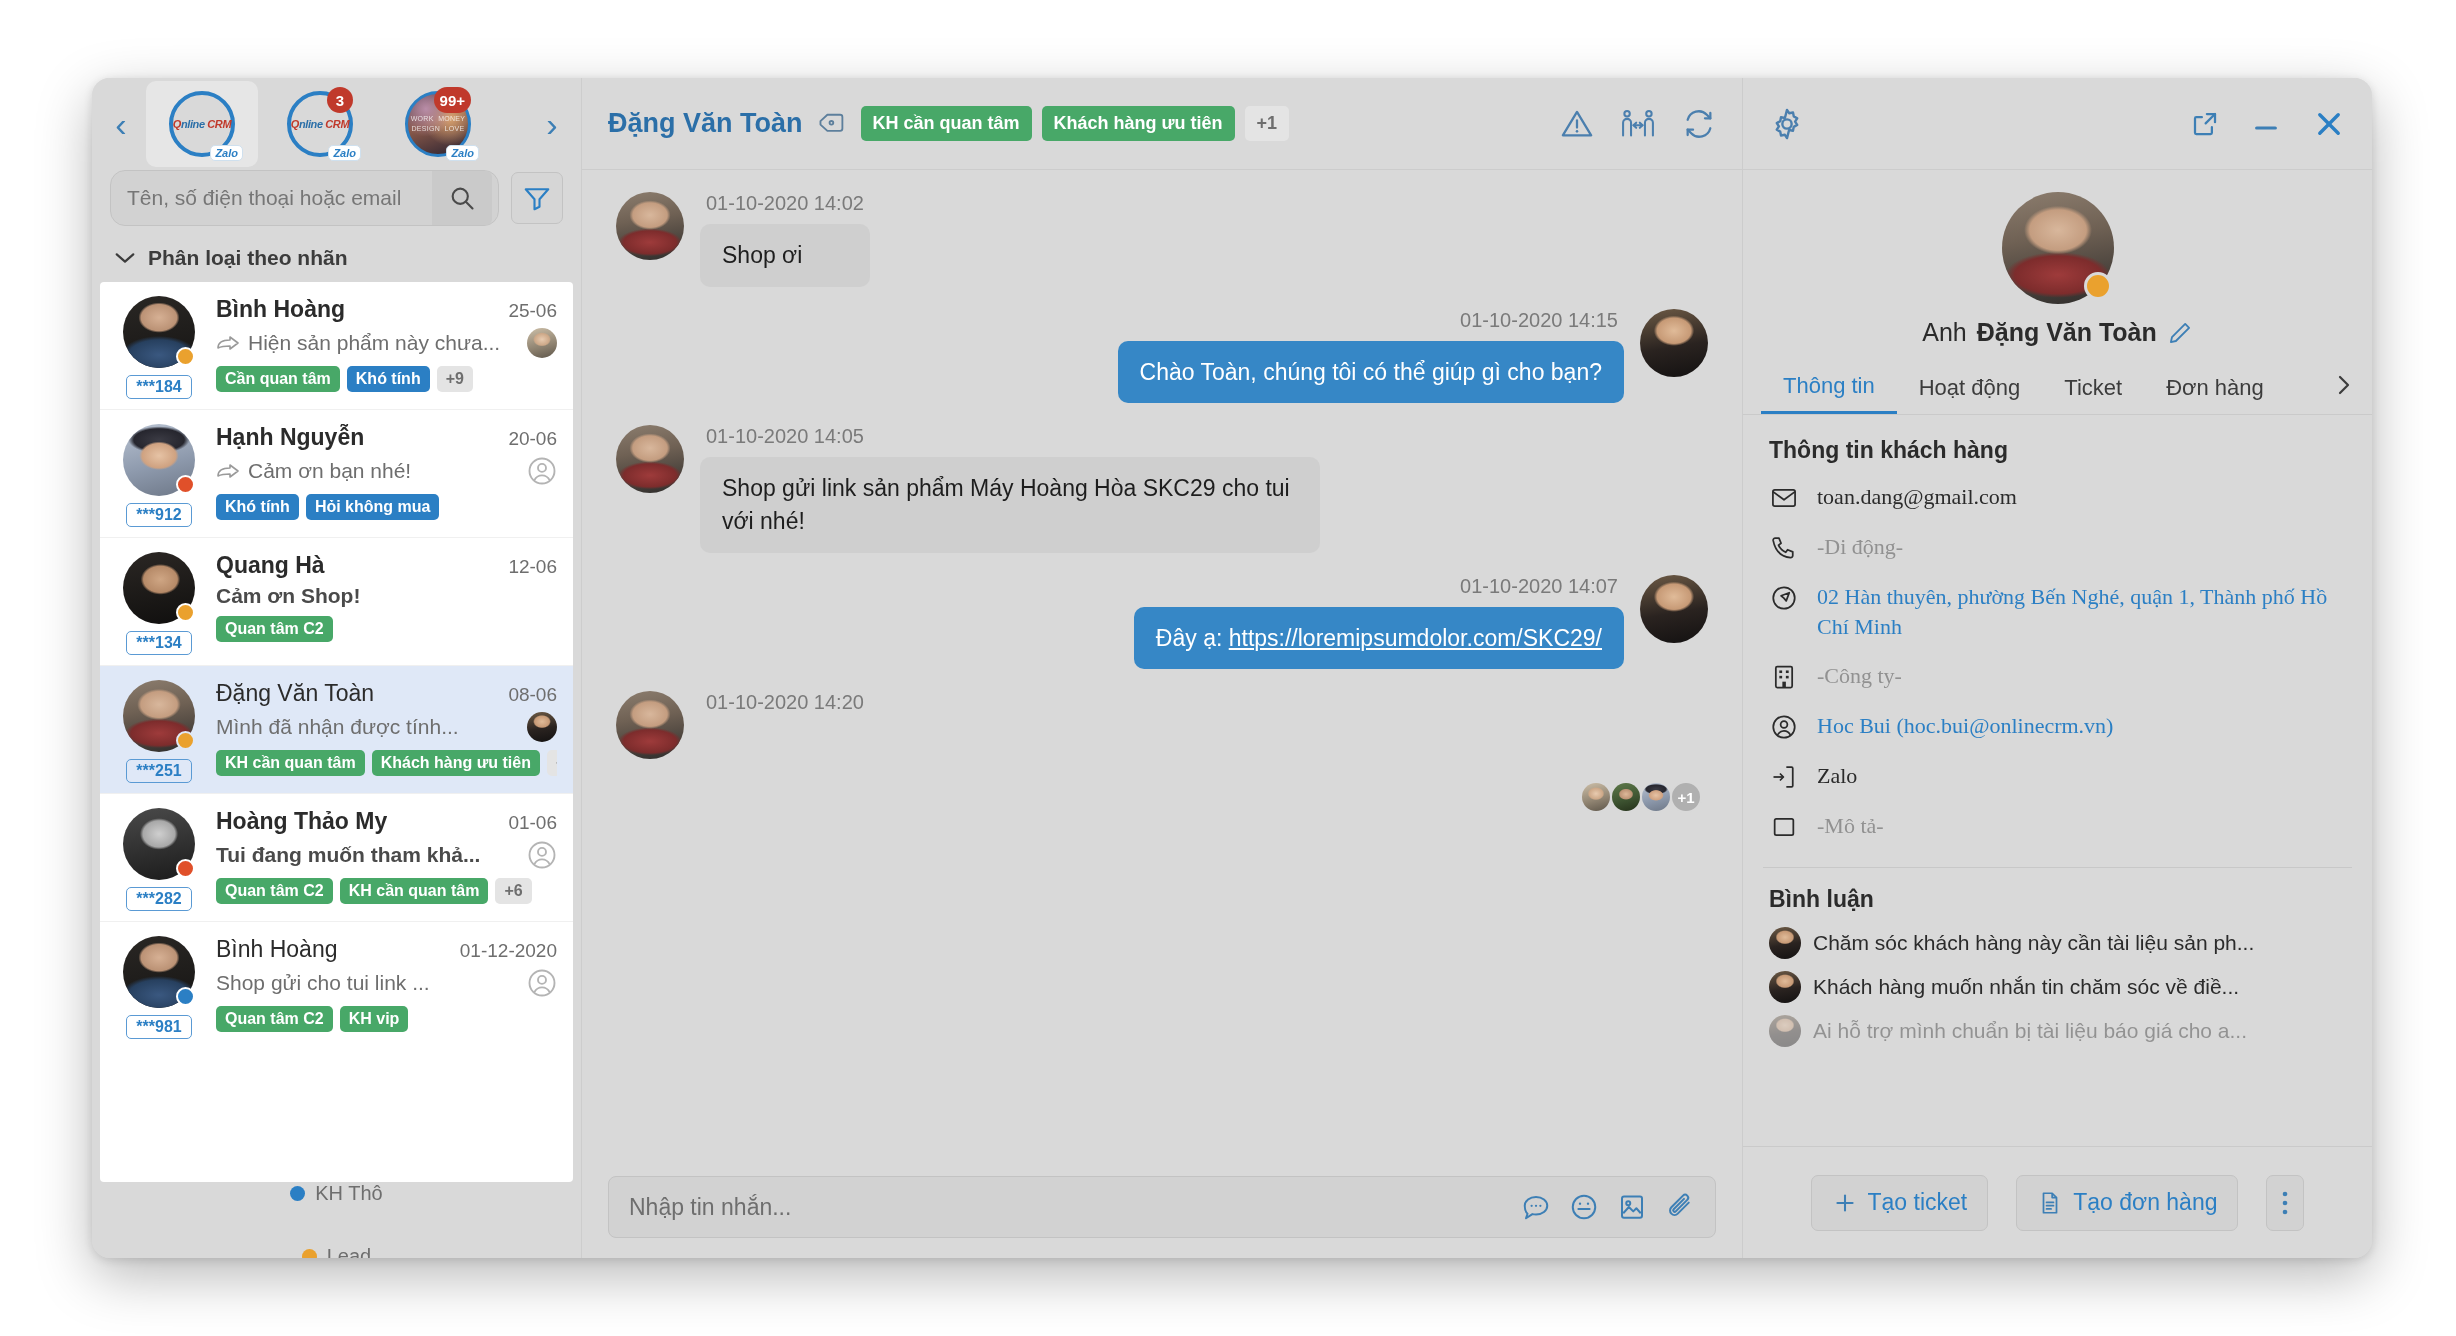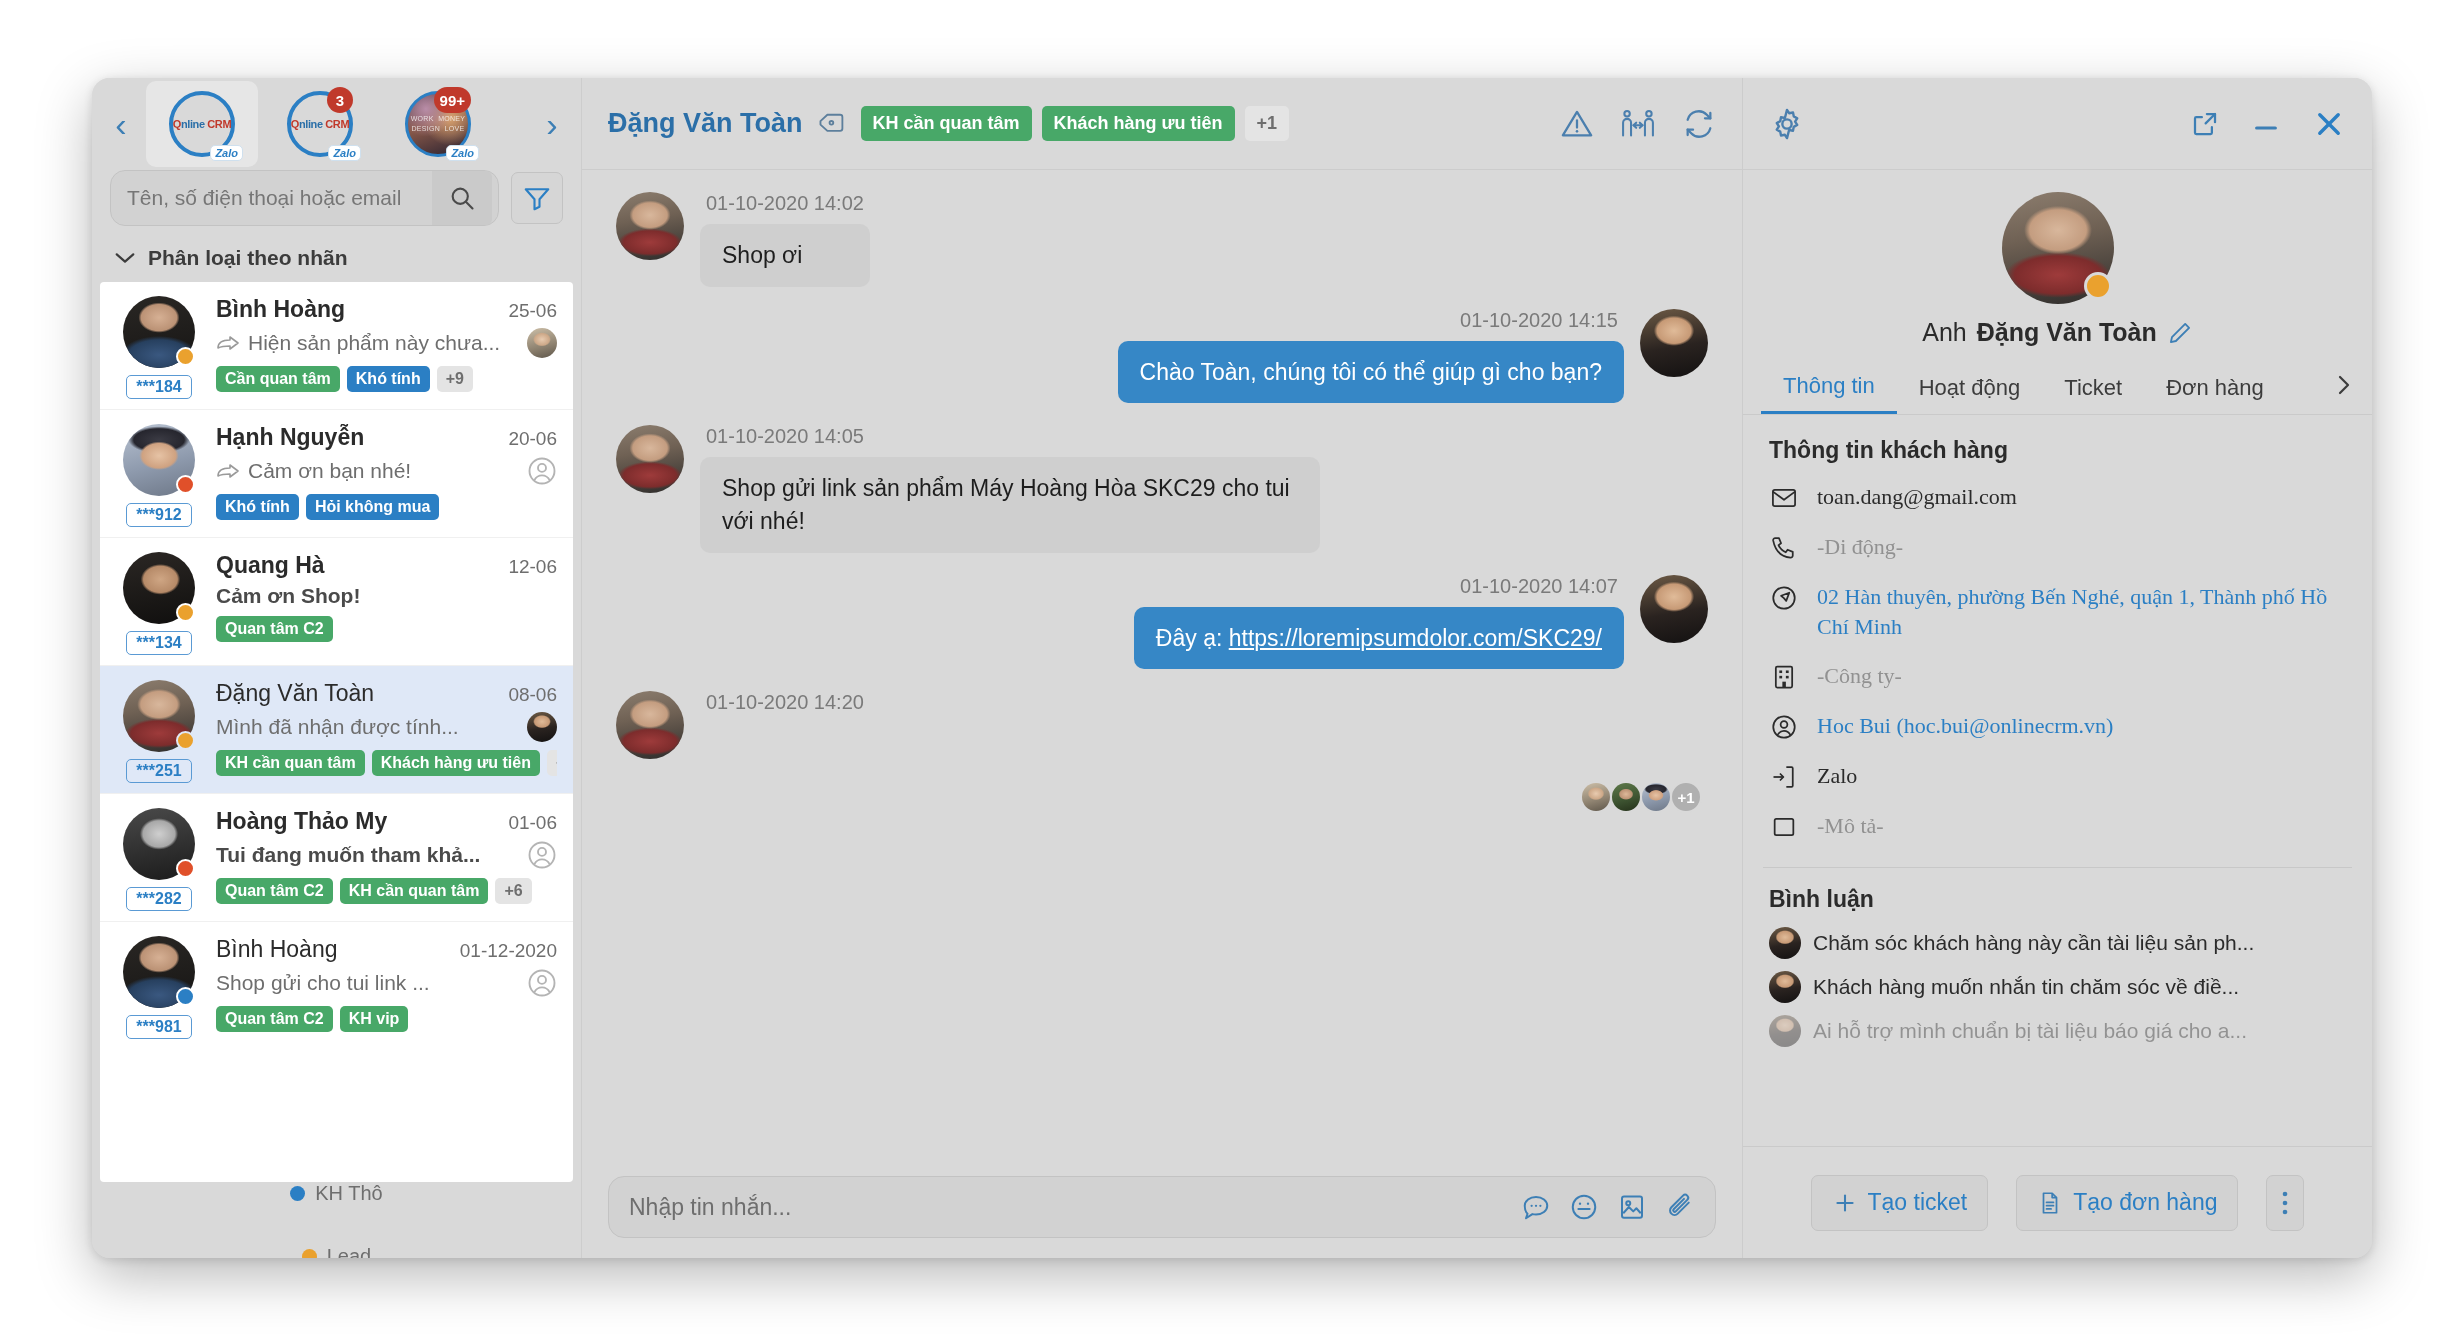--- a/index.html
+++ b/index.html
@@ -54,20 +54,21 @@
     border-radius: 50%;
     position: relative;
     display: flex; align-items: center; justify-content: center;
     overflow: visible;
   }
   .crm-circle {
     width: 66px; height: 66px; border-radius: 50%;
     border: 4px solid #2b7fc4;
     display: flex; align-items: center; justify-content: center;
     background: #d9d9d9;
+    font-style: italic;
   }
   .crm-txt { font-size: 11px; font-weight: bold; letter-spacing: -0.4px; white-space: nowrap; }
   .crm-txt .o { color: #c0392b; }
   .crm-txt .n { color: #2b6fa8; }
   .crm-txt .c { color: #c0392b; }
   .photo-circle {
     width: 66px; height: 66px; border-radius: 50%;
     border: 3px solid #2b7fc4;
     background:
       radial-gradient(circle at 30% 25%, #b98da8 0%, transparent 45%),
@@ -216,21 +217,21 @@
   .seen-av { width: 32px; height: 32px; border-radius: 50%; overflow: hidden; border: 2px solid #d9d9d9; background:#bdbdbd; margin-left: -6px;}
   .seen-more {
     width: 32px; height: 32px; border-radius: 50%;
     background: #b0b0b0; color: #fff; font-size: 15px; font-weight: bold;
     display: flex; align-items: center; justify-content: center;
     border: 2px solid #d9d9d9; margin-left: -6px;
   }
   .composer { padding: 16px 26px 20px 26px; }
   .composer-box {
     height: 62px; background: #d2d2d2;
-    border: 1px solid #c3c3c3; border-radius: 16px;
+    border: 1px solid #c3c3c3; border-radius: 8px;
     display: flex; align-items: center; padding: 0 20px; gap: 18px;
   }
   .composer-box input {
     flex: 1; border: none; background: transparent; outline: none;
     font-size: 23px; color: #4a4a4a;
     font-family: "Liberation Sans", sans-serif;
   }
   .composer-box input::placeholder { color: #6e6e6e; }
 
   

